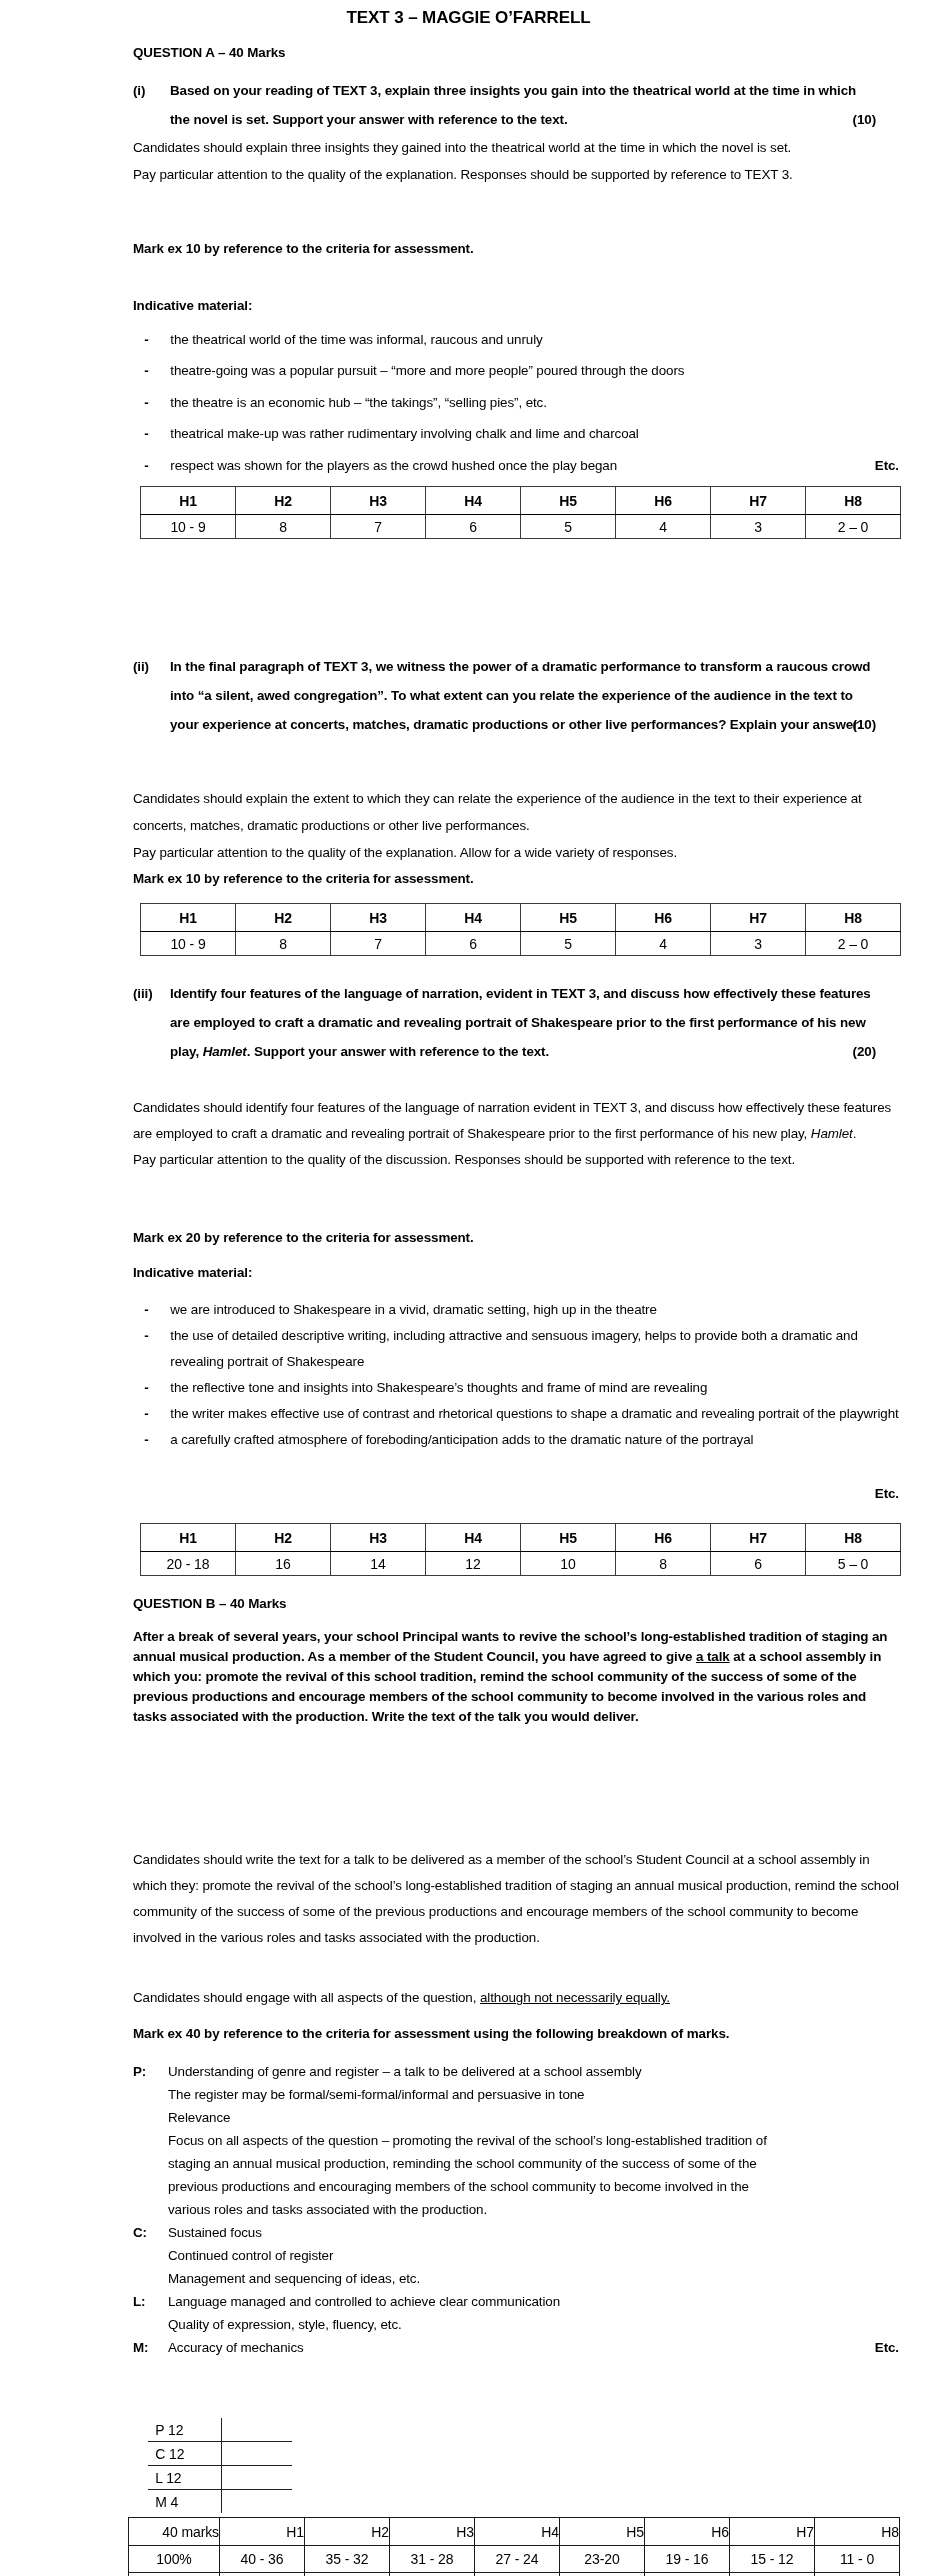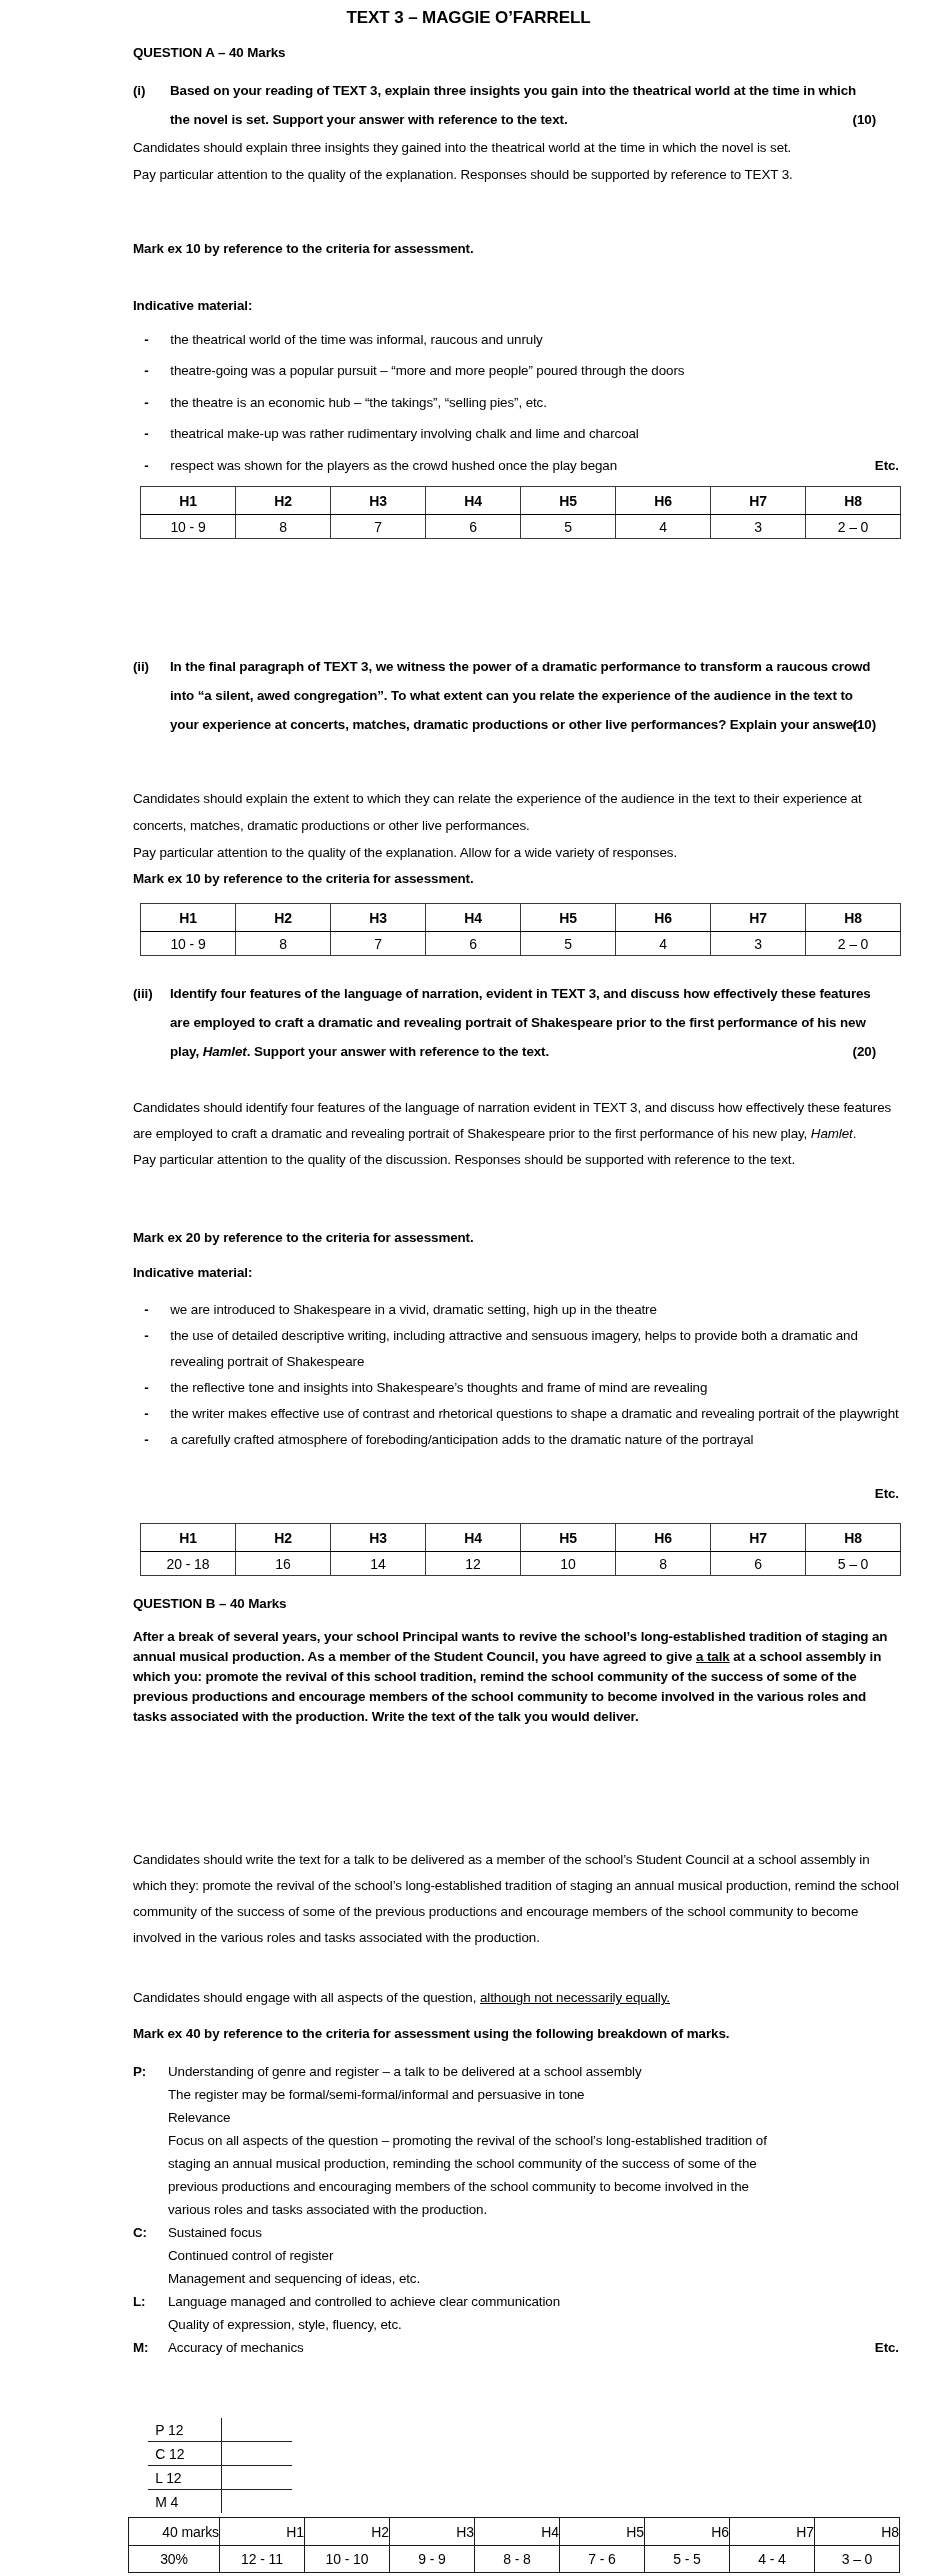--- a/index.html
+++ b/index.html
@@ -339,20 +339,31 @@
     <td class="w">H1</td>
     <td class="w">H2</td>
     <td class="w">H3</td>
     <td class="w">H4</td>
     <td class="w">H5</td>
     <td class="w">H6</td>
     <td class="w">H7</td>
     <td class="w">H8</td>
   </tr>
   <tr class="vals">
+    <td>100%</td>
+    <td>40 - 36</td>
+    <td>35 - 32</td>
+    <td>31 - 28</td>
+    <td>27 - 24</td>
+    <td>23-20</td>
+    <td>19 - 16</td>
+    <td>15 - 12</td>
+    <td>11 - 0</td>
+  </tr>
+  <tr class="vals">
     <td>30%</td>
     <td>12 - 11</td>
     <td>10 - 10</td>
     <td>9 - 9</td>
     <td>8 - 8</td>
     <td>7 - 6</td>
     <td>5 - 5</td>
     <td>4 - 4</td>
     <td>3 – 0</td>
   </tr>

